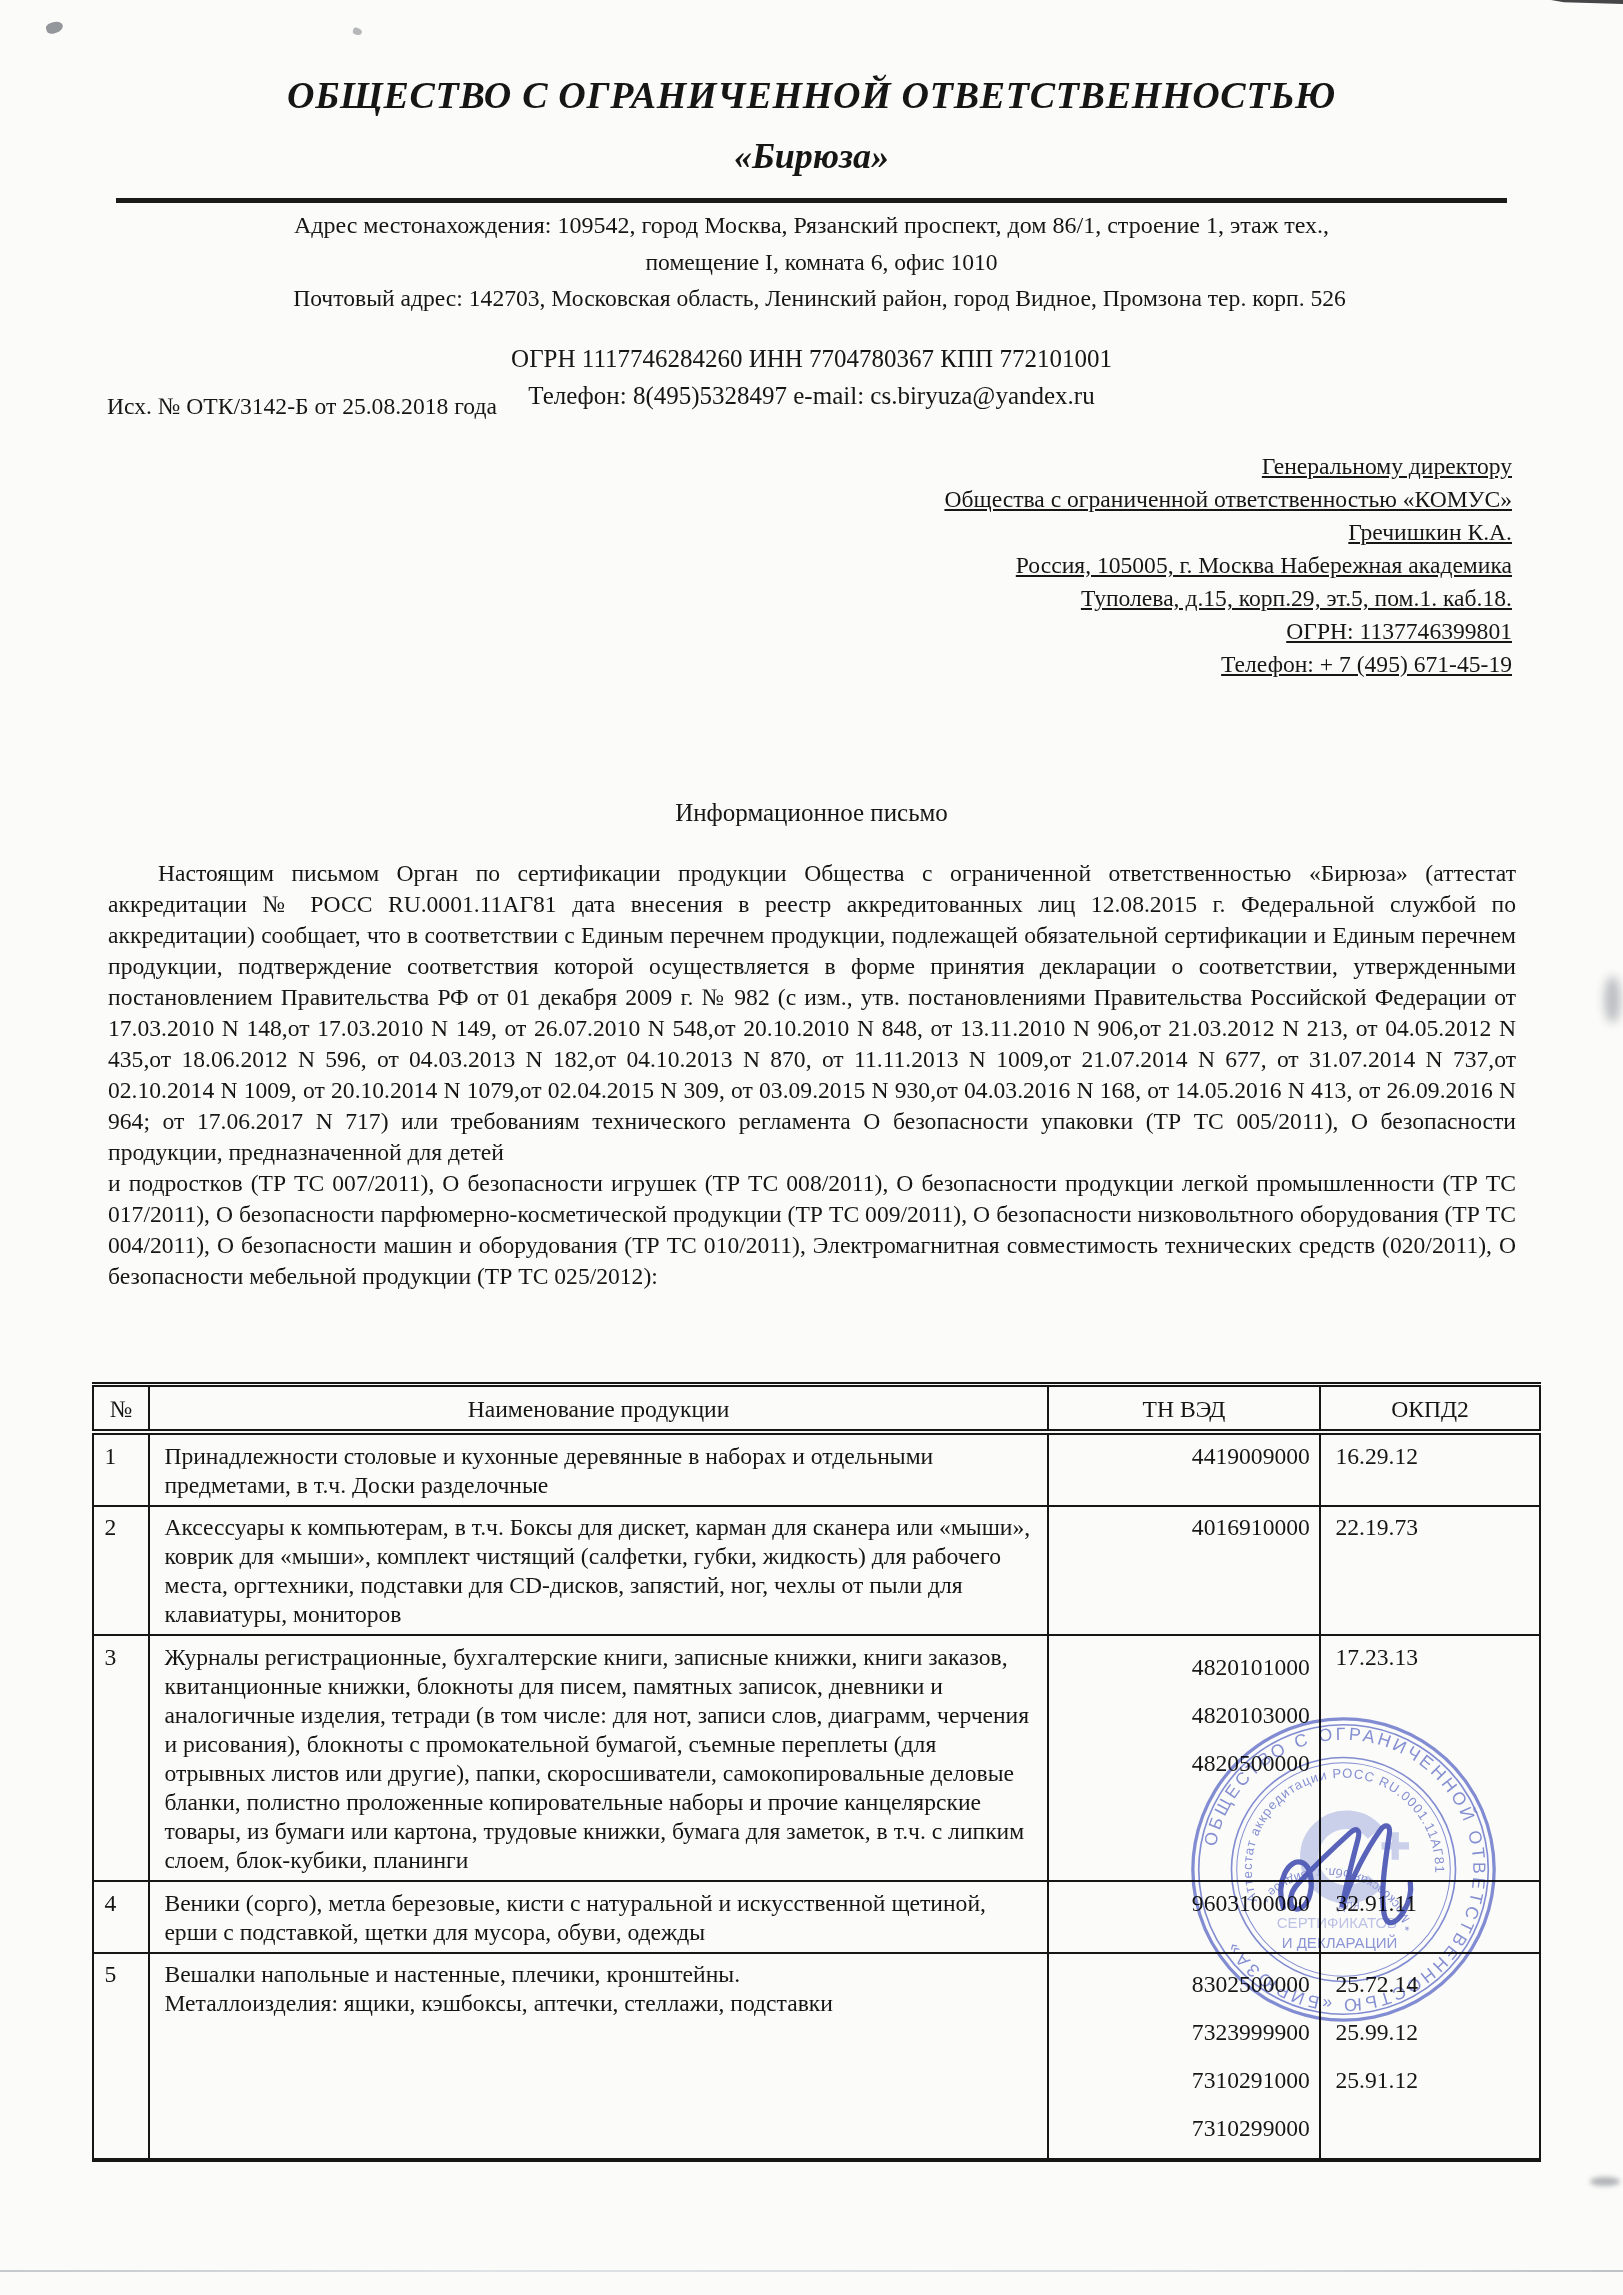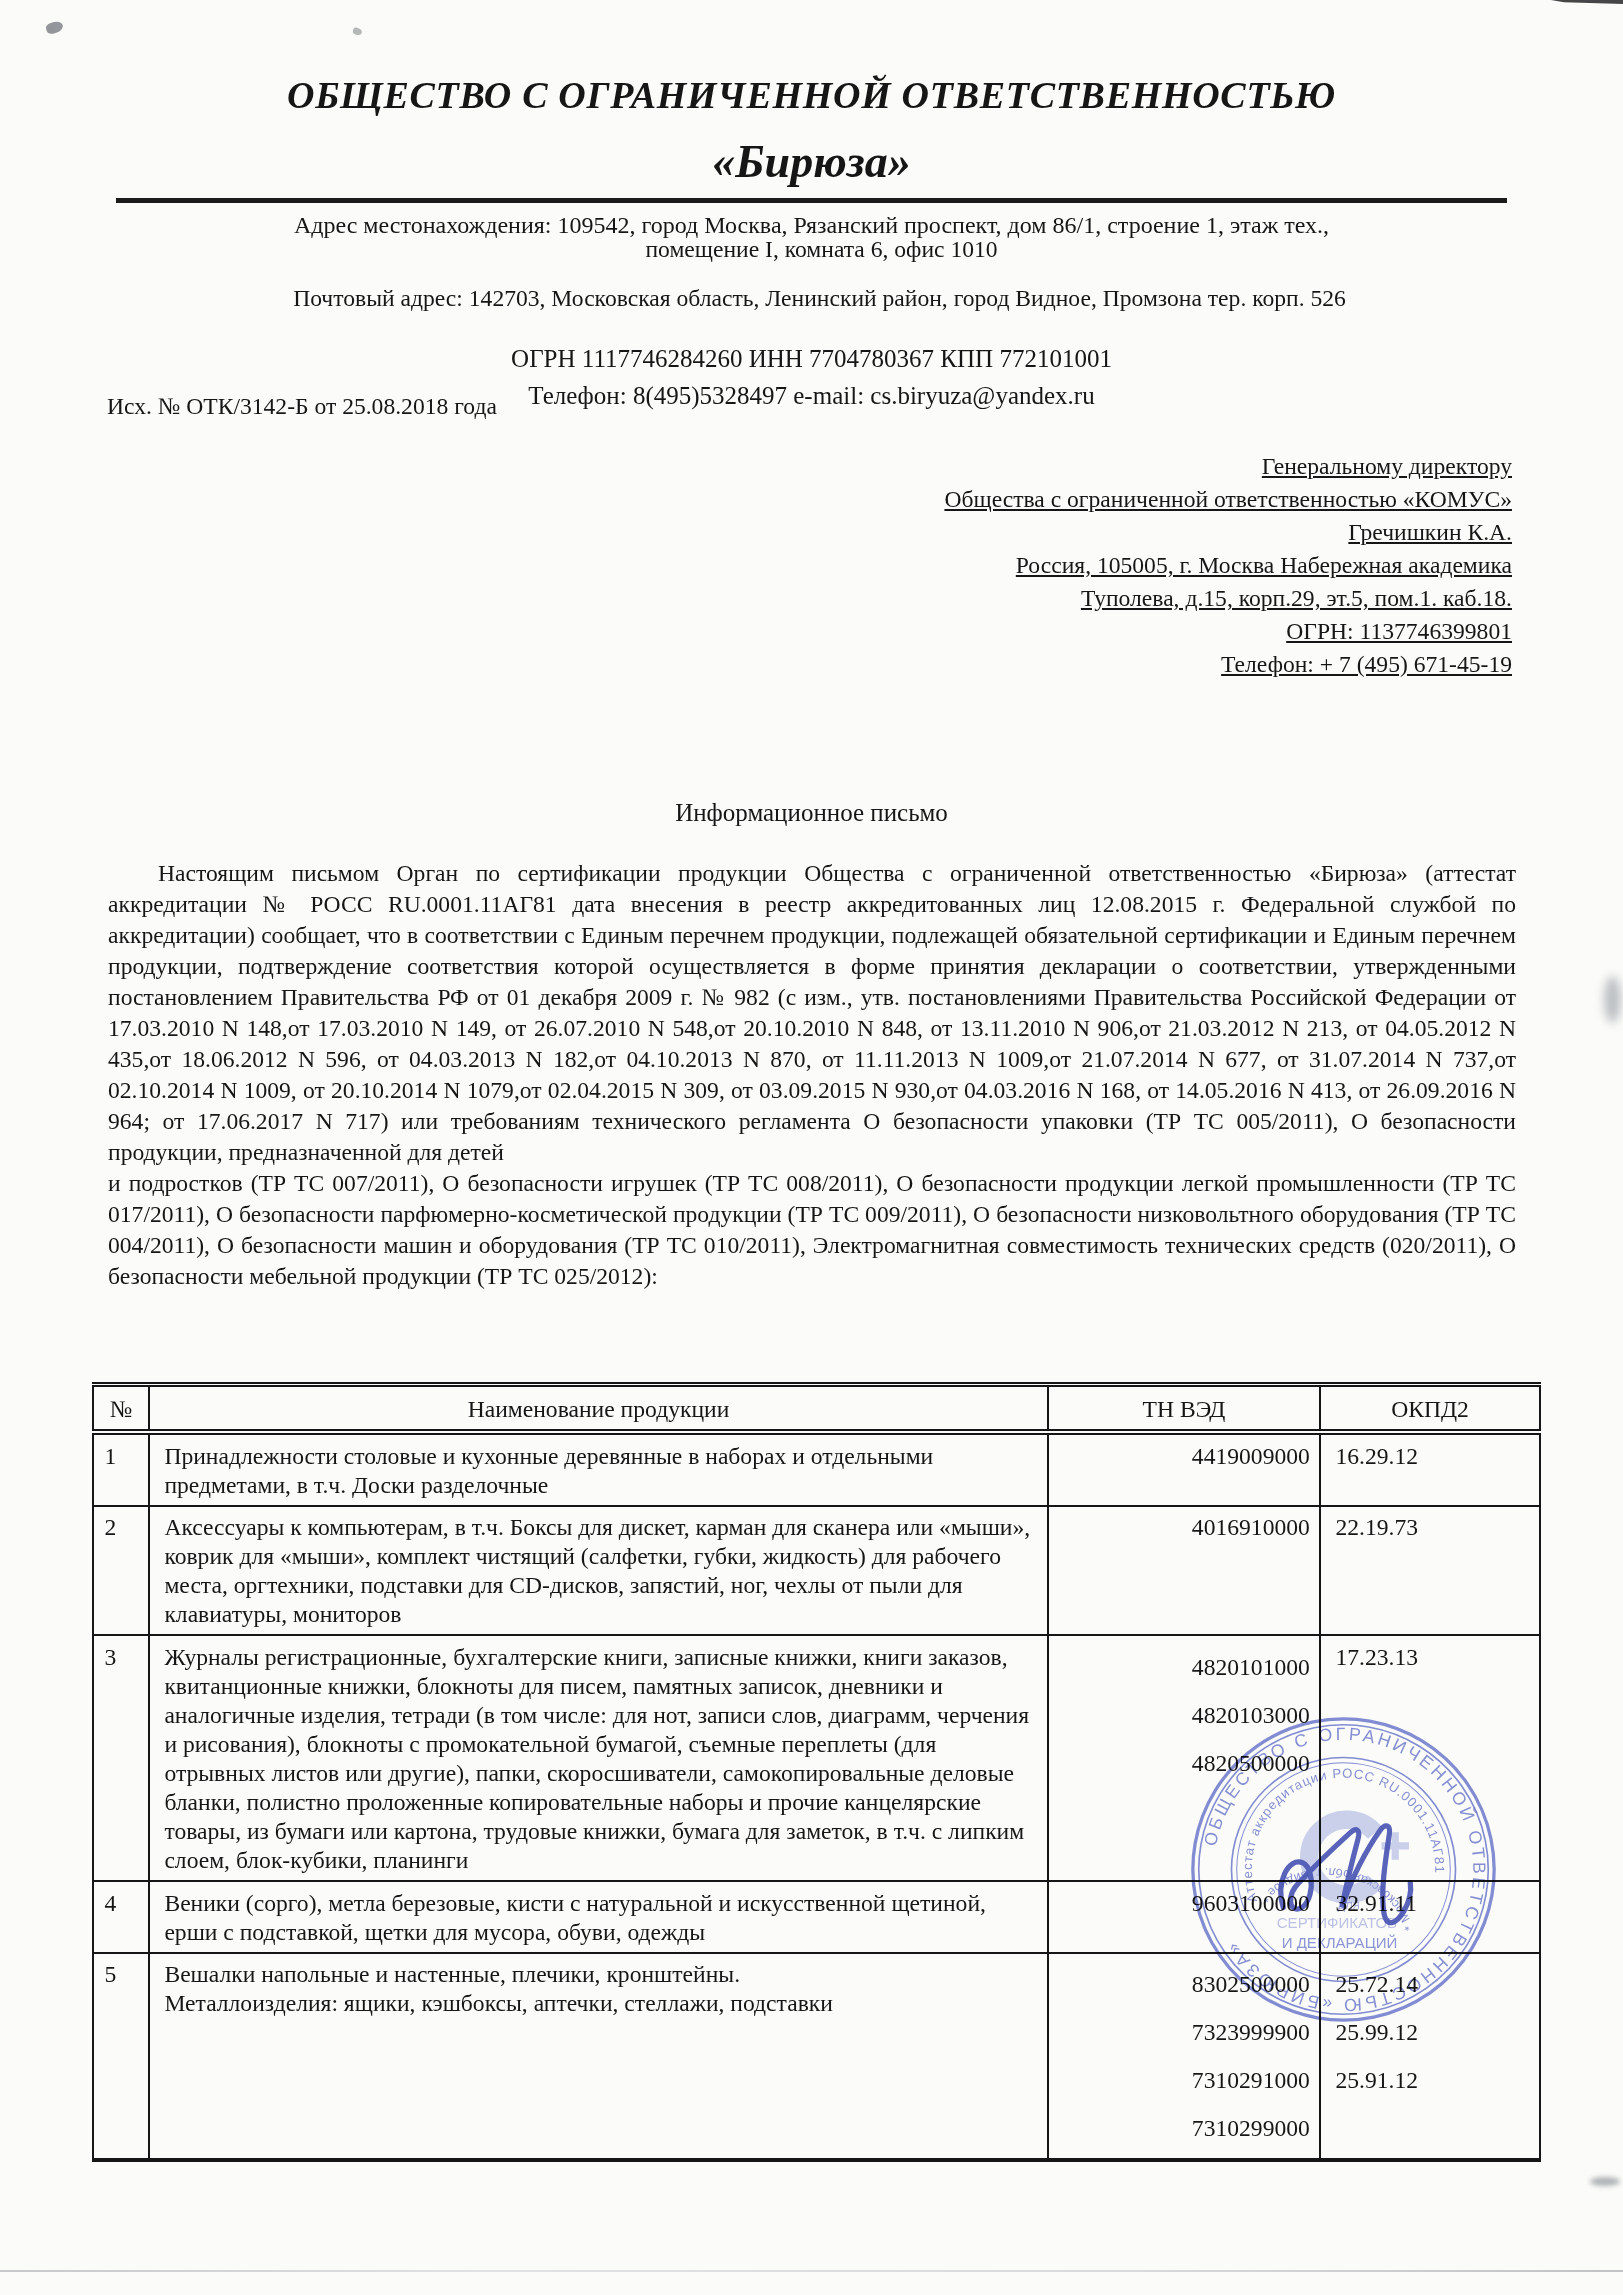--- a/index.html
+++ b/index.html
@@ -7,24 +7,24 @@
     width:1623px; height:2295px; position:relative; overflow:hidden;
     background:#fbfbf9;
     font-family:"Liberation Serif","DejaVu Serif",serif;
     color:#161616;
   }
   .abs { position:absolute; }
   .ctr { left:0; right:0; text-align:center; }
 
   
   .org-type   { top:73px;  font-size:38px; font-weight:bold; font-style:italic; letter-spacing:0.7px; }
-  .org-name   { top:135px;  font-size:46px; font-weight:bold; font-style:italic; }
+  .org-name   { top:135px;  font-size:36px; font-weight:bold; font-style:italic; }
   .head-rule  { top:198px; left:116px; width:1391px; height:4.6px; background:#1b1b1b; }
   .addr1      { top:212px;  font-size:24px; }
-  .addr2      { top:236px;  font-size:23.6px;padding-left:20px; }
+  .addr2      { top:249px;  font-size:23.6px;padding-left:20px; }
   .addr3      { top:285px;  font-size:23.6px;padding-left:16px; }
   .regline    { top:345px;  font-size:25px; }
   .phoneline  { top:382px;  font-size:25px; }
 
   .outref     { top:393px; left:107px; font-size:23.6px; }
 
   .recipient  { top:450px; right:111px; text-align:right; font-size:23.6px; line-height:33px;text-decoration:underline; }
 
   .letter-title { top:799px; font-size:25px; }
 

